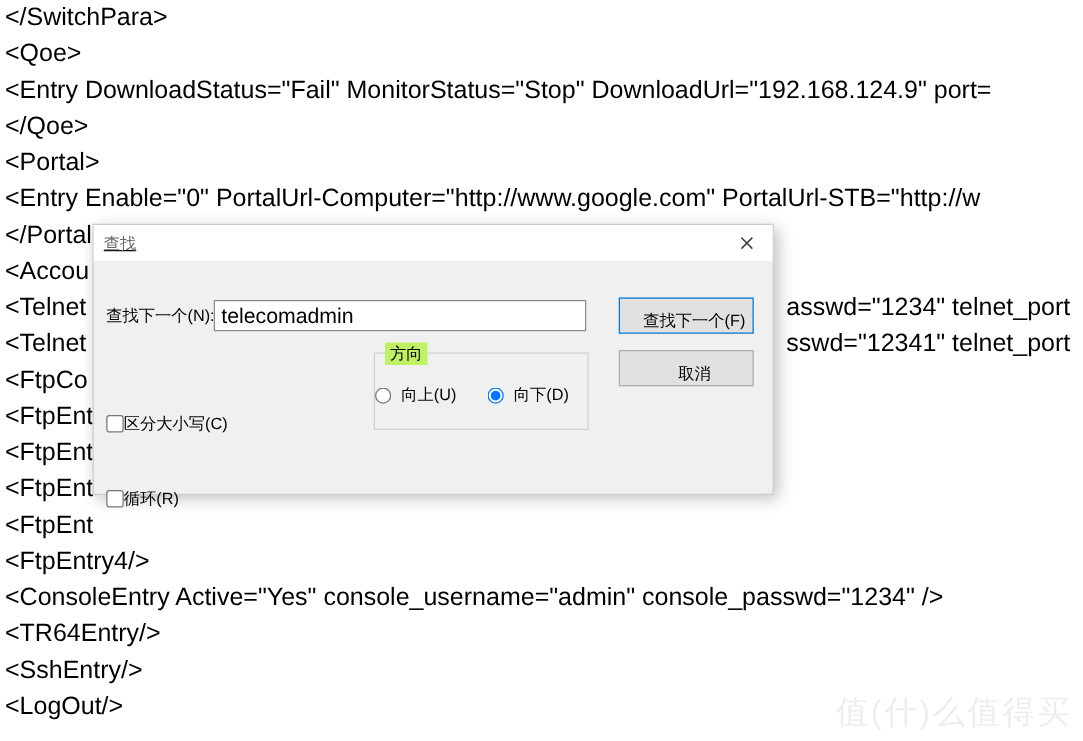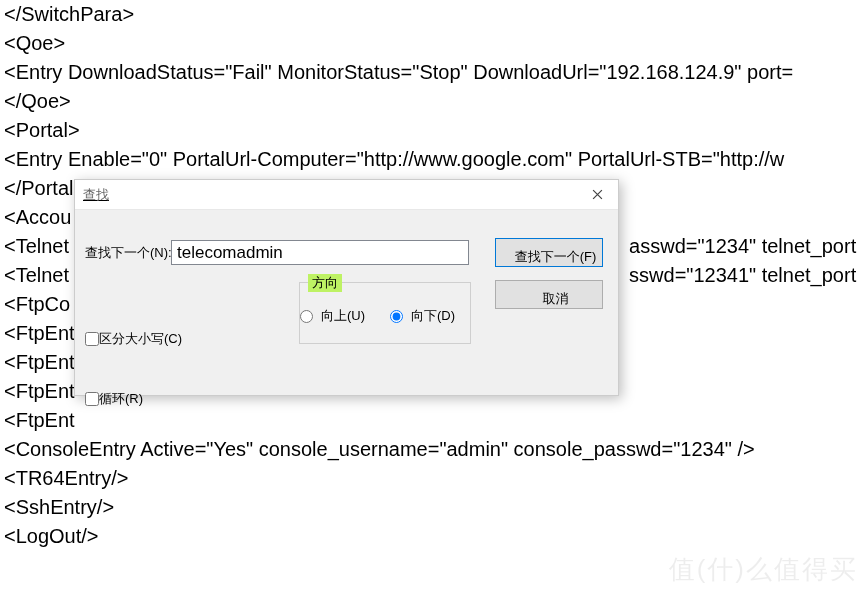--- a/index.html
+++ b/index.html
@@ -111,20 +111,21 @@
     <div class="line">&lt;Entry Enable="0" PortalUrl-Computer="http://www.google.com" PortalUrl-STB="http://w</div>
     <div class="line">&lt;/Portal&gt;</div>
     <div class="line">&lt;Accou</div>
     <div class="line">&lt;Telnet<span style="display: inline-block; width: 560px;"></span><span>asswd="1234" telnet_port</span></div>
     <div class="line">&lt;Telnet<span style="display: inline-block; width: 560px;"></span><span>sswd="12341" telnet_port</span></div>
     <div class="line">&lt;FtpCo</div>
     <div class="line">&lt;FtpEnt</div>
     <div class="line">&lt;FtpEnt</div>
     <div class="line">&lt;FtpEnt</div>
     <div class="line">&lt;FtpEnt</div>
+    <div class="line">&lt;FtpEntry4/&gt;</div>
     <div class="line">&lt;ConsoleEntry Active="Yes" console_username="admin" console_passwd="1234" /&gt;</div>
     <div class="line">&lt;TR64Entry/&gt;</div>
     <div class="line">&lt;SshEntry/&gt;</div>
     <div class="line">&lt;LogOut/&gt;</div>
   </div>
 
 <div class="dialog">
   <div class="titlebar">
     <span class="t">查找</span>
     <div class="closebtn">

